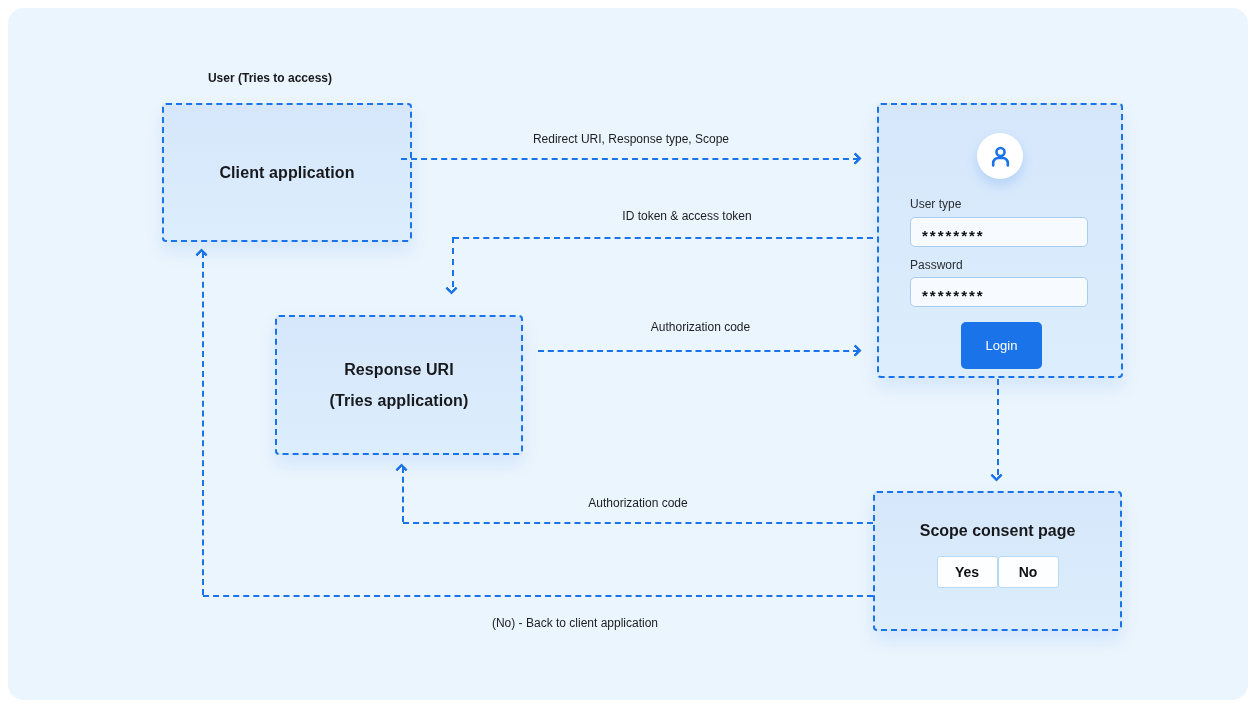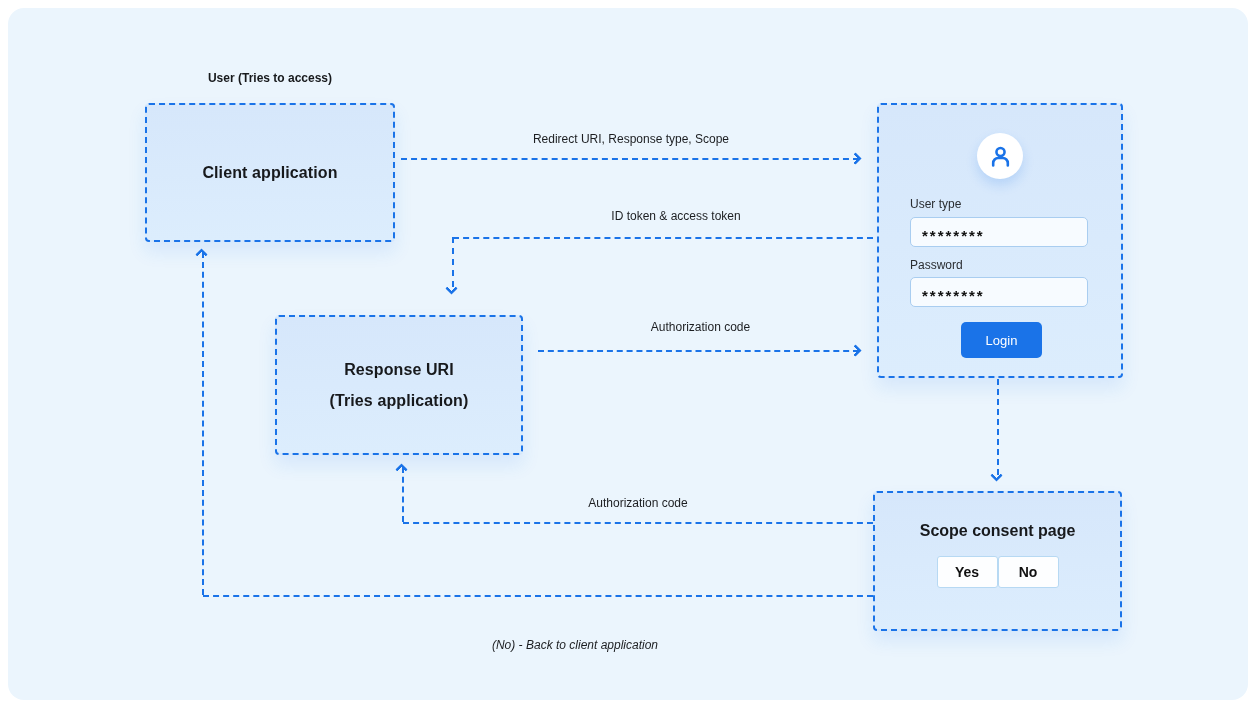--- a/index.html
+++ b/index.html
@@ -54,42 +54,42 @@
   }
   .form-label{position:absolute;font-size:12px;color:#2a2d31;}
   .mock-input{
     position:absolute;width:178px;height:30px;background:var(--input-fill);
     border:1px solid var(--input-border);border-radius:5px;
     font-family:"Liberation Sans","DejaVu Sans",sans-serif;
     font-size:15px;font-weight:700;color:#111;padding:6px 0 0 11px;letter-spacing:2px;
     outline:none;
   }
   .login-btn{
-    position:absolute;left:961px;top:322px;width:81px;height:36px;
+    position:absolute;left:961px;top:322px;width:81px;height:47px;
     background:var(--blue);color:#ffffff;border:none;border-radius:5px;
     font-family:"Liberation Sans","DejaVu Sans",sans-serif;font-size:13px;cursor:pointer;
   }
   .consent-title{font-size:16px;font-weight:700;color:var(--ink);margin-top:-12px;}
   .consent-buttons{display:flex;margin-top:16px;}
   .consent-btn{
     min-width:61px;height:32px;padding:0 16px;
     background:#fdfeff;border:1px solid #b7d9f3;border-radius:3px;
     font-family:"Liberation Sans","DejaVu Sans",sans-serif;
     font-size:14px;font-weight:700;color:#111;cursor:pointer;
   }
 </style>
 </head>
 <body>
 
 <div class="stage">
   <div class="panel"></div>
 
   <div class="diagram-title">User (Tries to access)</div>
 
-  <div class="flowbox" style="left:145px;top:103px;width:250px;height:139px;">
+  <div class="flowbox" style="left:162px;top:103px;width:250px;height:139px;">
     <div class="box-label">Client application</div>
   </div>
 
   <div class="flowbox" style="left:877px;top:103px;width:246px;height:275px;"></div>
   <div class="avatar">
     <svg width="27" height="27" viewBox="0 0 24 24" fill="none" stroke="#1a73e8" stroke-width="2.3" stroke-linecap="round" stroke-linejoin="round">
       <circle cx="12" cy="8" r="3.6"></circle>
       <path d="M5.5 20 v-2.2 a4.4 4.4 0 0 1 4.4-4.4 h4.2 a4.4 4.4 0 0 1 4.4 4.4 V20"></path>
     </svg>
   </div>
@@ -109,34 +109,34 @@
     <div class="consent-buttons">
       <button class="consent-btn">Yes</button>
       <button class="consent-btn">No</button>
     </div>
   </div>
 
   <div class="flow-label" style="left:401px;top:132px;width:460px;">Redirect URI, Response type, Scope</div>
   <div class="hline" style="left:401px;top:158px;width:458px;"></div>
   <div class="chev chev-right" style="left:851px;top:154px;"></div>
 
-  <div class="flow-label" style="left:466px;top:209px;width:420px;">ID token &amp; access token</div>
+  <div class="flow-label" style="left:477px;top:209px;width:420px;">ID token &amp; access token</div>
   <div class="hline" style="left:453px;top:237px;width:420px;"></div>
   <div class="vline" style="left:452px;top:237px;height:50px;"></div>
   <div class="chev chev-down" style="left:447px;top:284px;"></div>
 
   <div class="flow-label" style="left:538px;top:320px;width:325px;">Authorization code</div>
   <div class="hline" style="left:538px;top:350px;width:321px;"></div>
   <div class="chev chev-right" style="left:851px;top:346px;"></div>
 
   <div class="vline" style="left:997px;top:379px;height:96px;"></div>
   <div class="chev chev-down" style="left:992px;top:471px;"></div>
 
   <div class="flow-label" style="left:403px;top:496px;width:470px;">Authorization code</div>
   <div class="hline" style="left:403px;top:522px;width:470px;"></div>
   <div class="vline" style="left:402px;top:467px;height:55px;"></div>
   <div class="chev chev-up" style="left:397px;top:465px;"></div>
 
   <div class="hline" style="left:203px;top:595px;width:670px;"></div>
   <div class="vline" style="left:202px;top:252px;height:343px;"></div>
   <div class="chev chev-up" style="left:197px;top:250px;"></div>
-  <div class="flow-label" style="left:300px;top:638px;width:550px;font-style:italic;">(No) - Back to client application</div>
+  <div class="flow-label" style="left:300px;top:616px;width:550px;">(No) - Back to client application</div>
 </div>
 
 </body></html>

